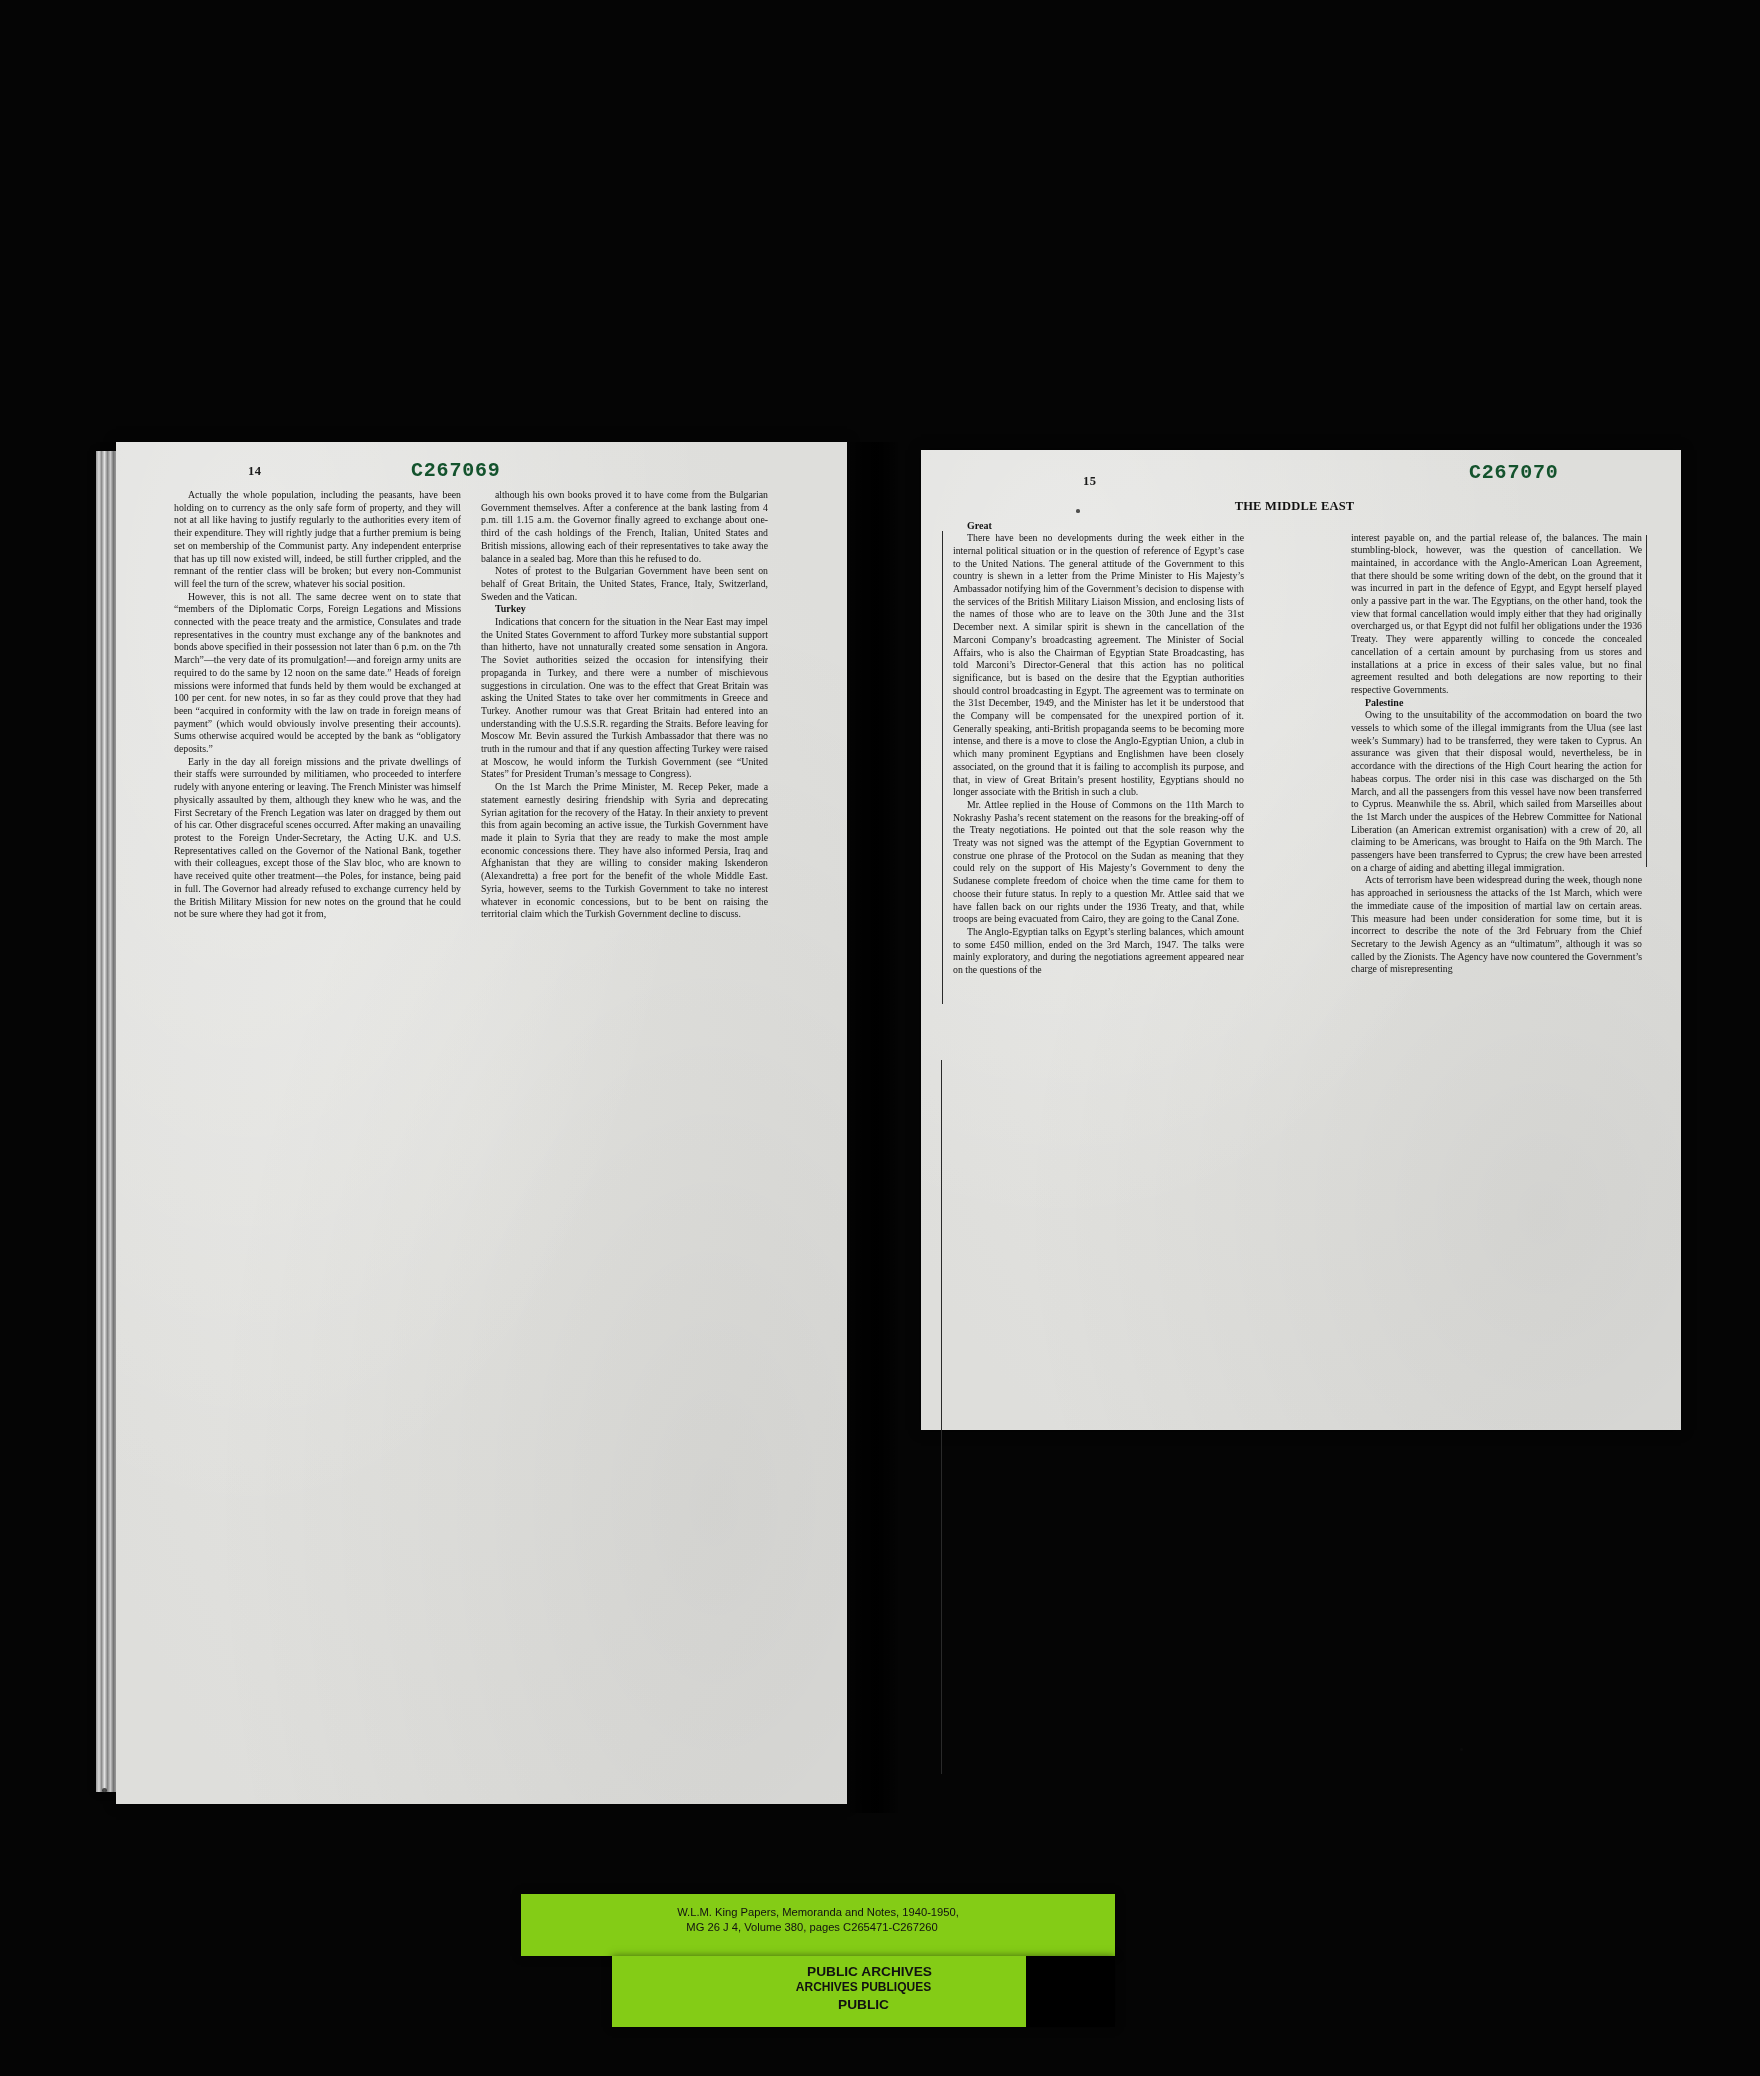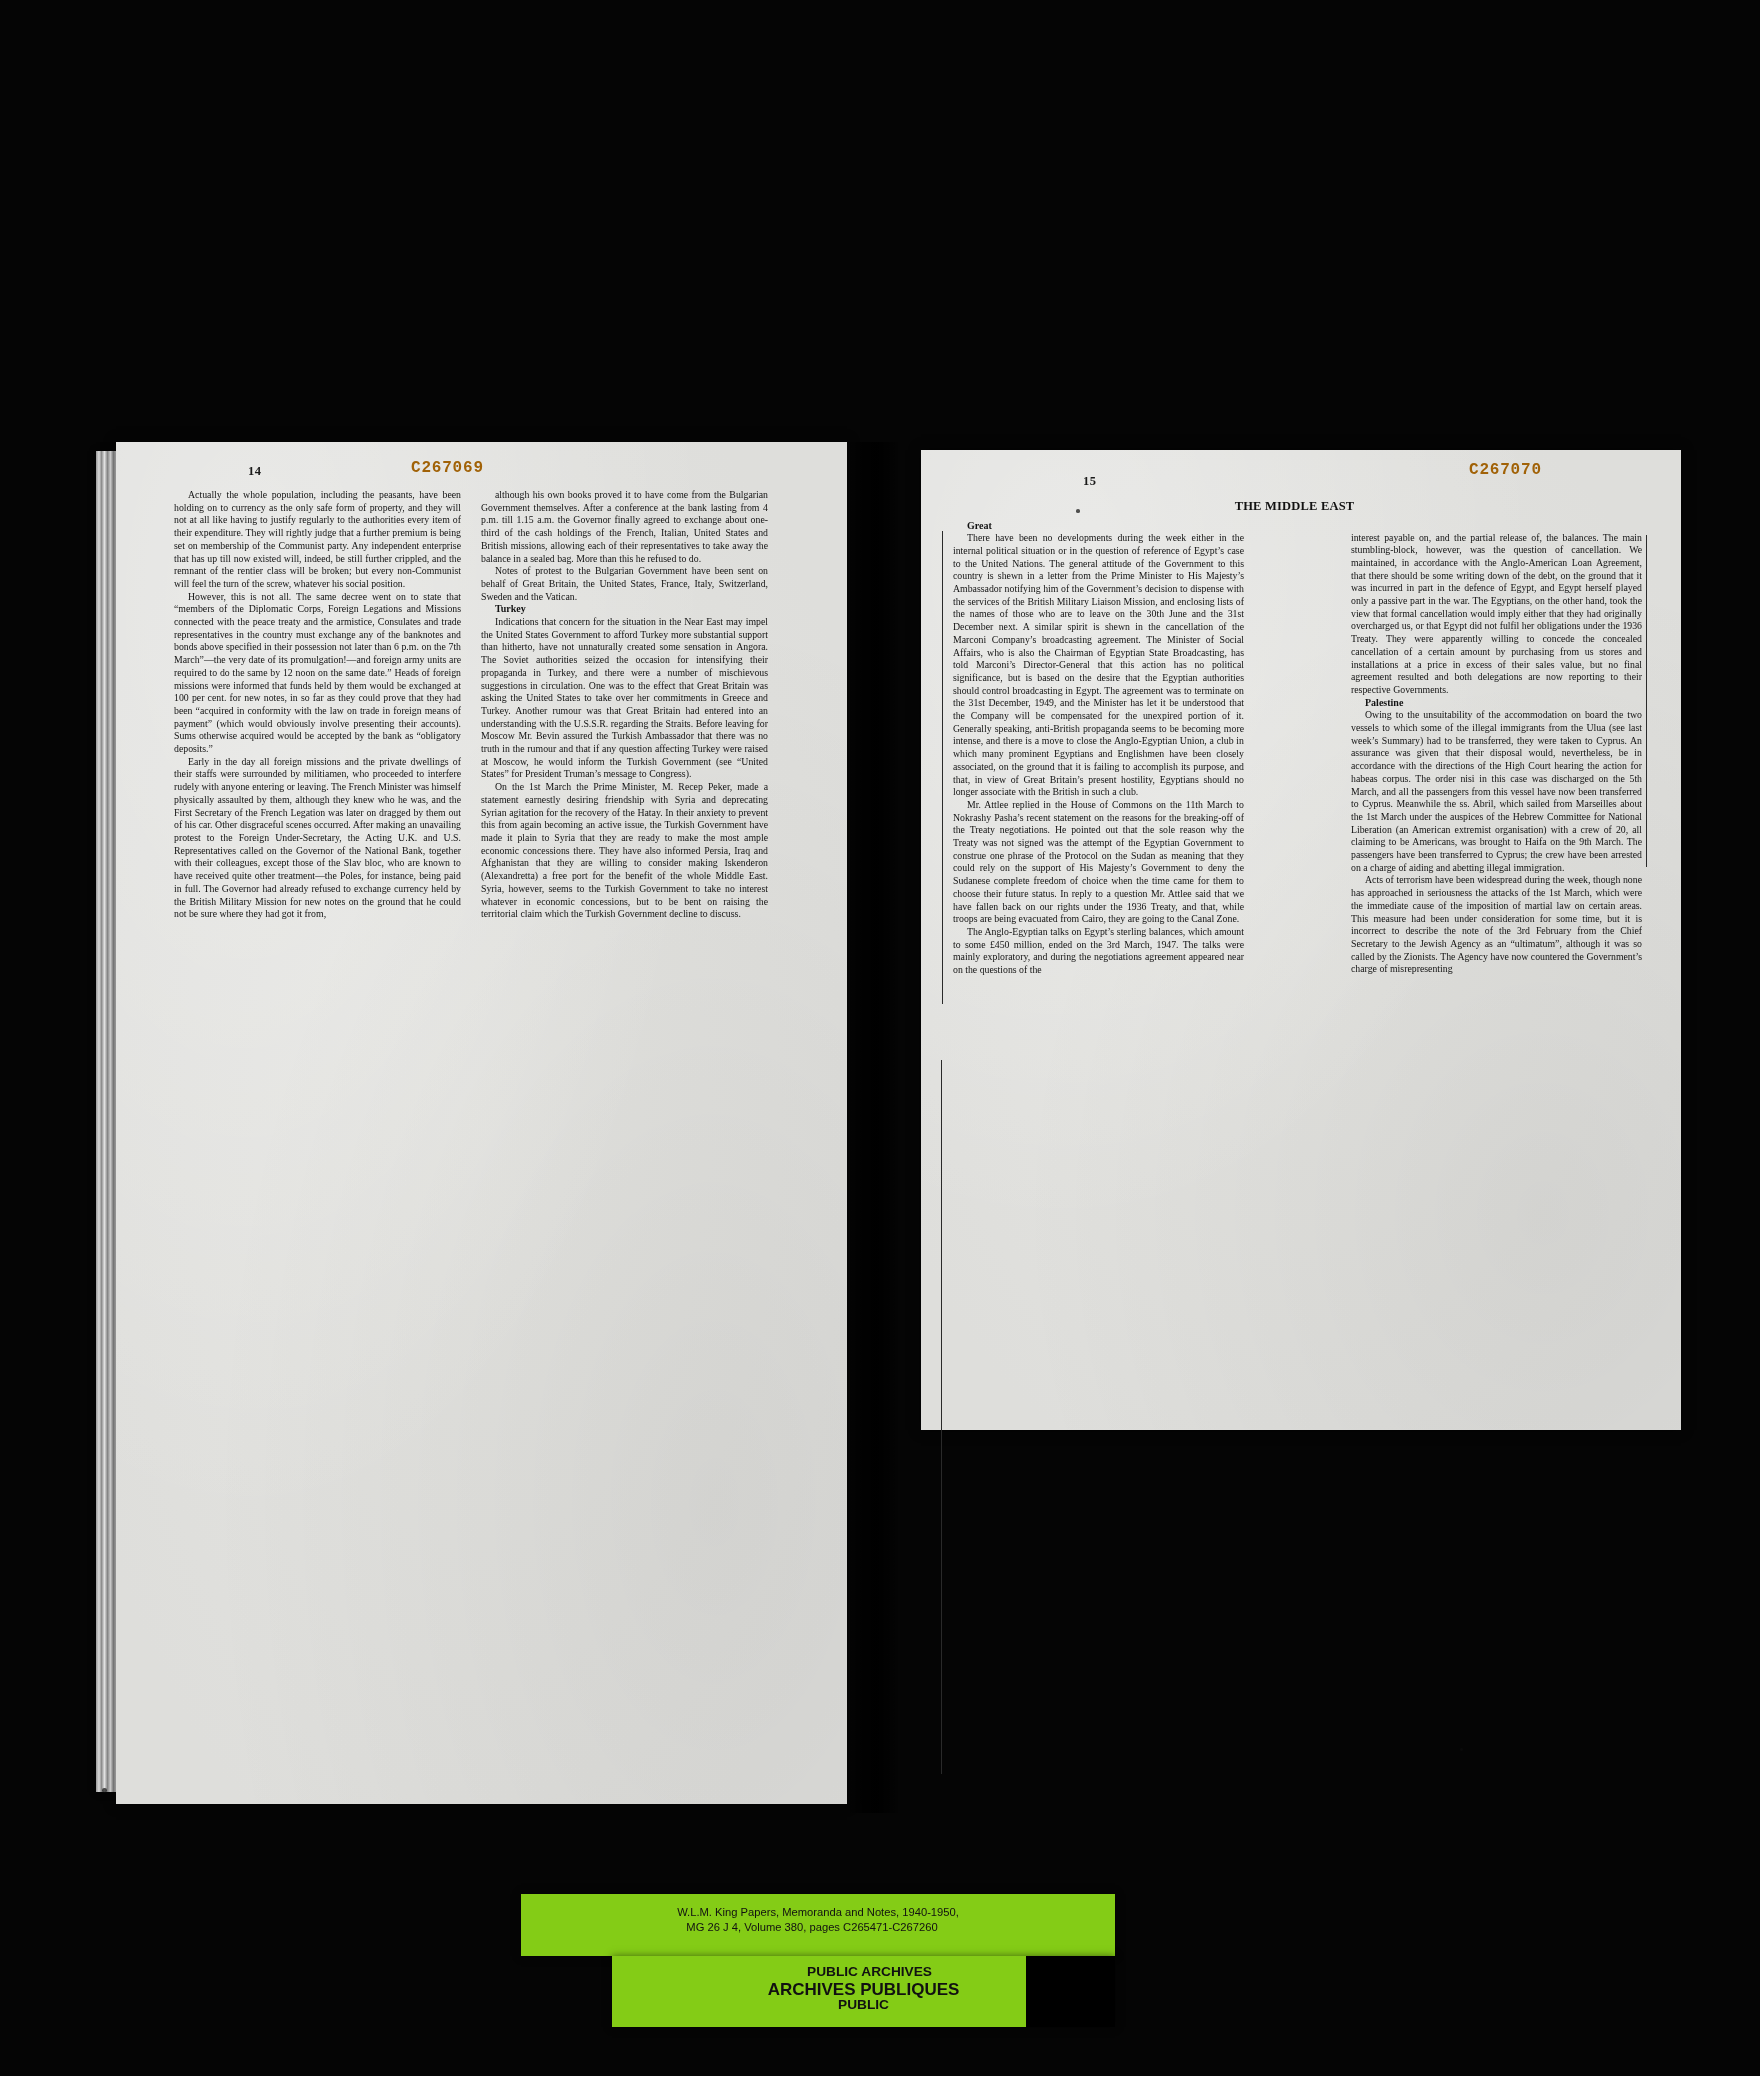--- a/index.html
+++ b/index.html
@@ -90,23 +90,23 @@
     font-family: "Liberation Serif", serif;
     color: #1a1a1a;
   }
   .folio-num {
     font-size: 12.5px;
     font-weight: 700;
     letter-spacing: 0.4px;
   }
   .stamp {
     font-family: "Liberation Mono", monospace;
-    font-size: 16px;
-    font-weight: 700;
-    color: #a16207;
+    font-size: 20px;
+    font-weight: 700;
+    color: #14532d;
     letter-spacing: 0.8px;
   }
 
   
   .col {
     position: absolute;
     text-align: justify;
     color: #121212;
     font-size: 9.8px;
     line-height: 12.7px;
@@ -175,21 +175,21 @@
     box-shadow: none;
   }
   .cap-line {
     text-align: center;
     color: #111;
     font-family: "Liberation Sans", sans-serif;
   }
   #cap-l1 { position: absolute; left: 0; right: 0; top: 11.6px; font-size: 11.2px; }
   #cap-l2 { position: absolute; left: 0; right: 12px; top: 27px; font-size: 11.2px; }
   #cap-l3 { position: absolute; left: 0; right: 0; top: 7.5px; font-size: 13.7px; font-weight: 700; padding-left: 12px; }
-  #cap-l4 { position: absolute; left: 0; right: 0; top: 24px; font-size: 17px; font-weight: 700; }
+  #cap-l4 { position: absolute; left: 0; right: 0; top: 24px; font-size: 12px; font-weight: 700; }
   #cap-l5 { position: absolute; left: 0; right: 0; top: 41px; font-size: 13.7px; font-weight: 700; }
 
   
   .speck { position: absolute; background: #0d0d0d; border-radius: 50%; opacity:.7;}
 </style>
 </head>
 <body>
 
 <div id="film">
 

